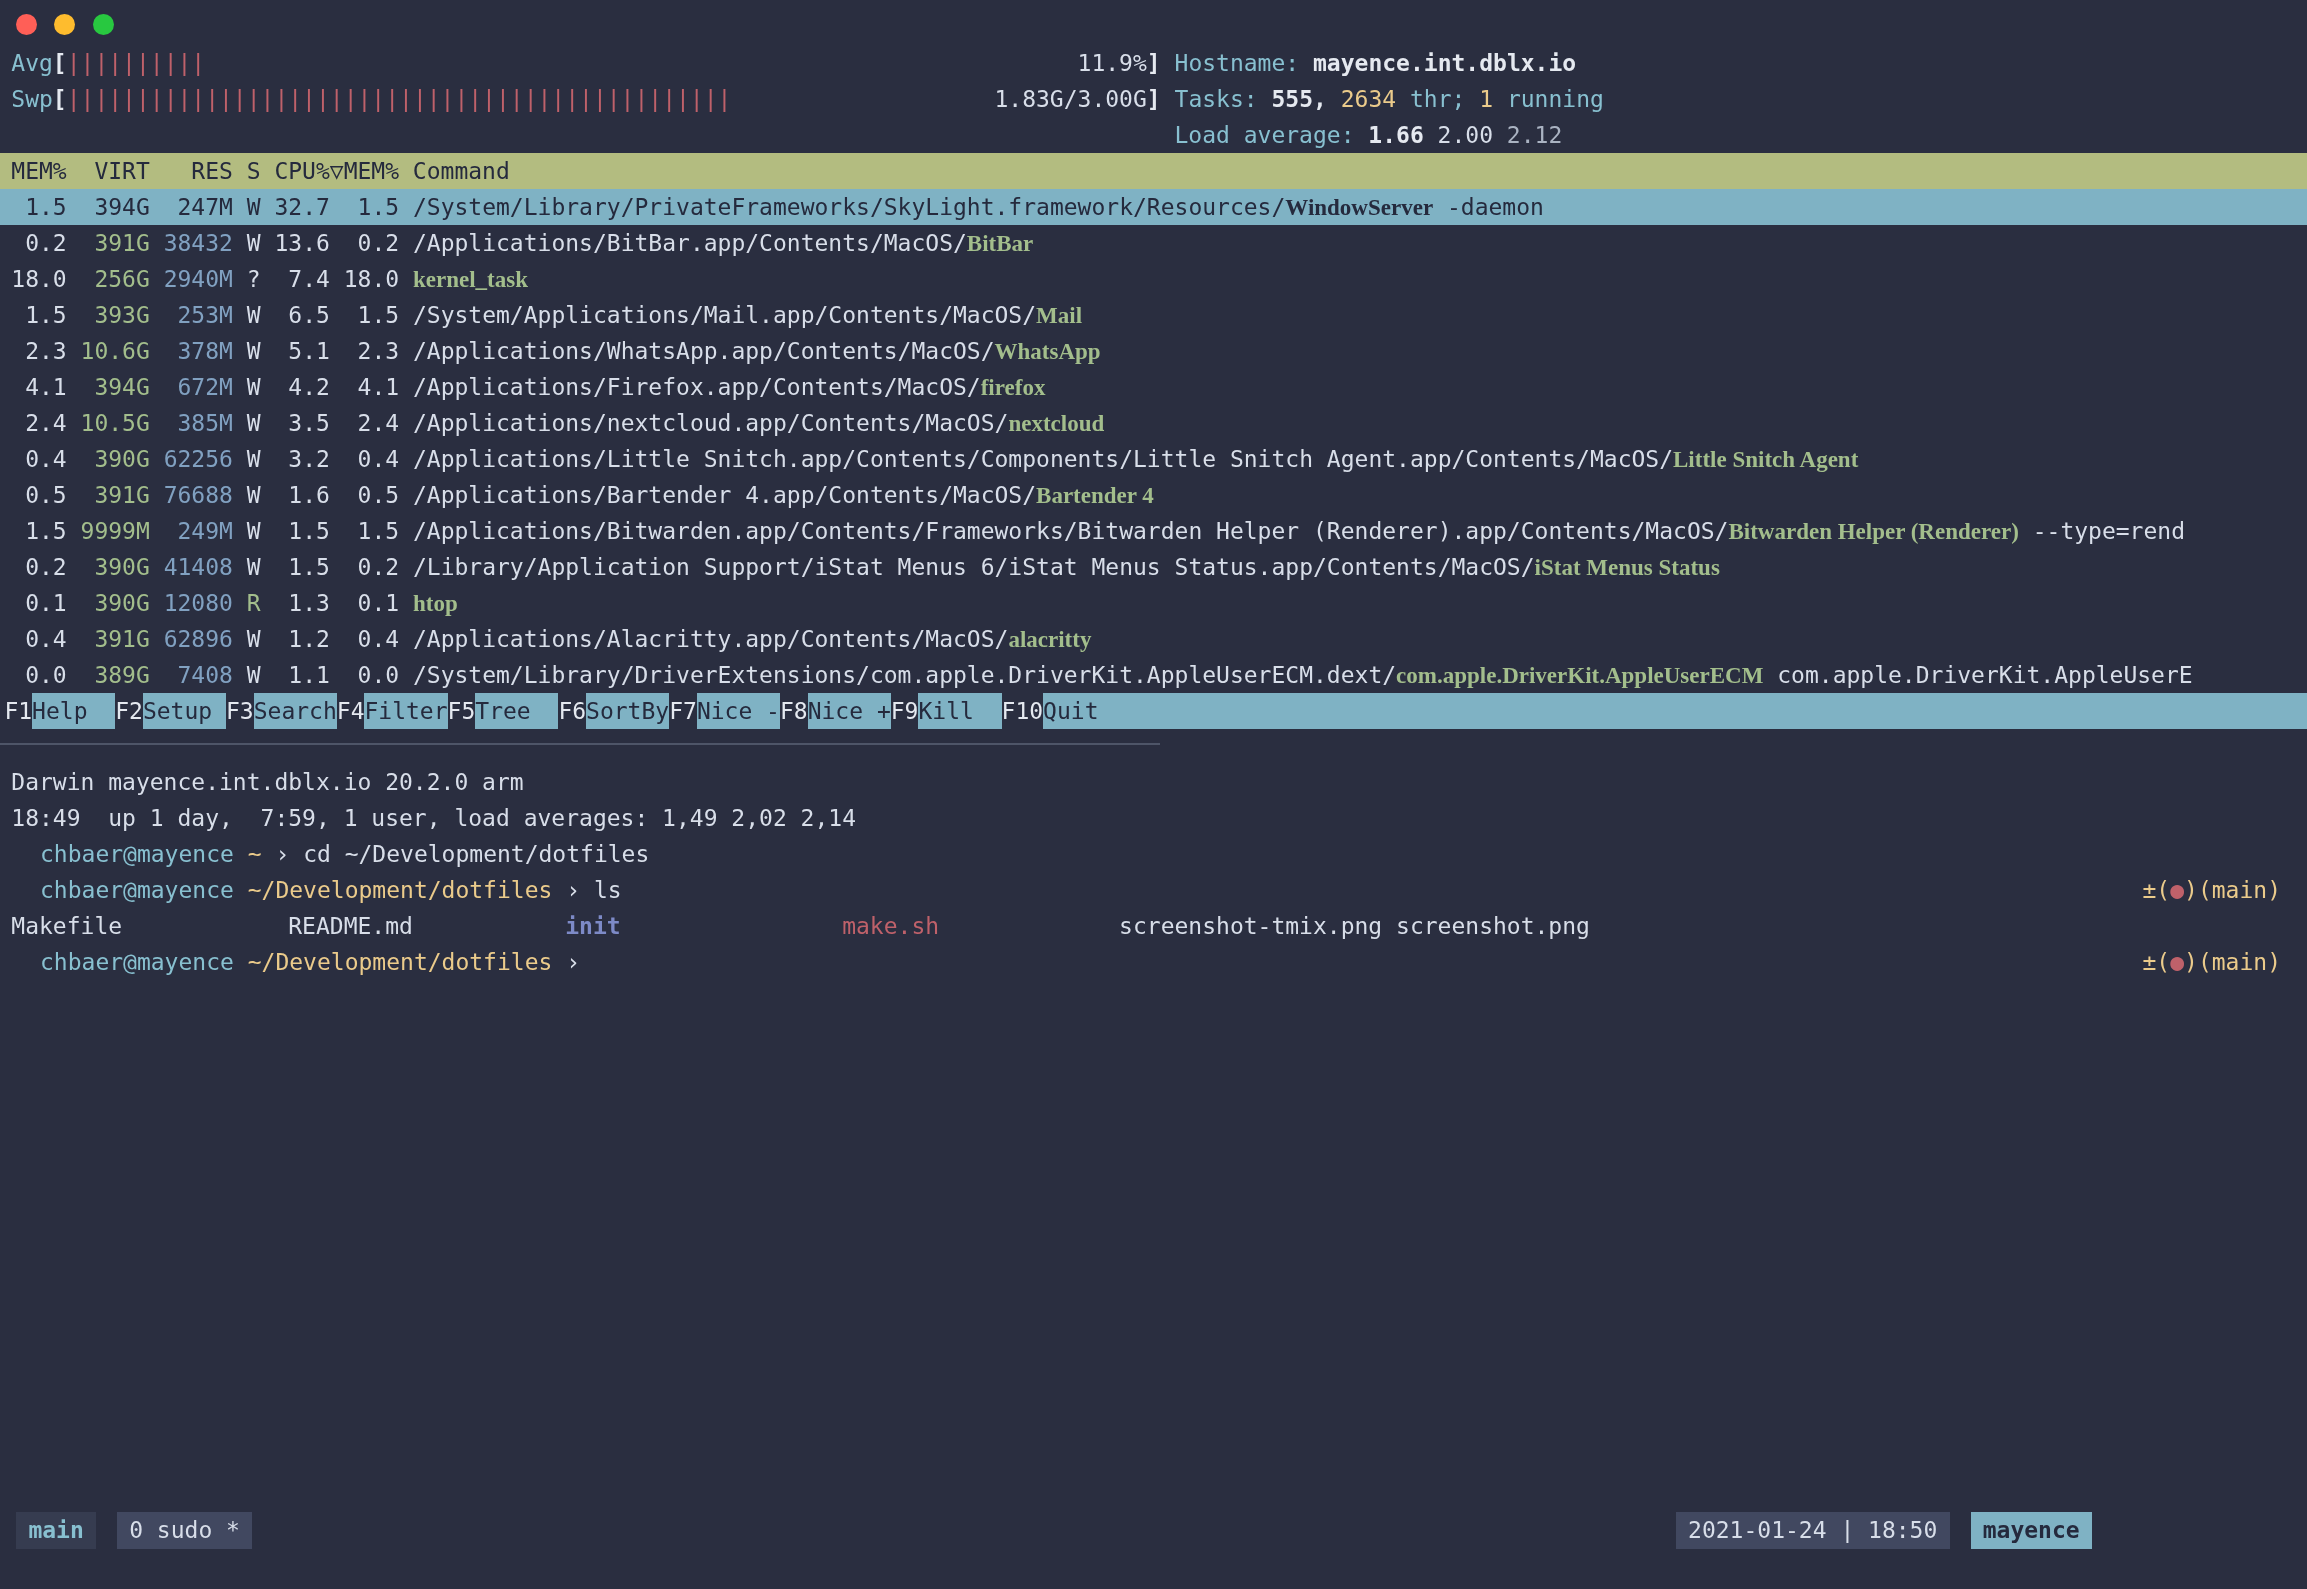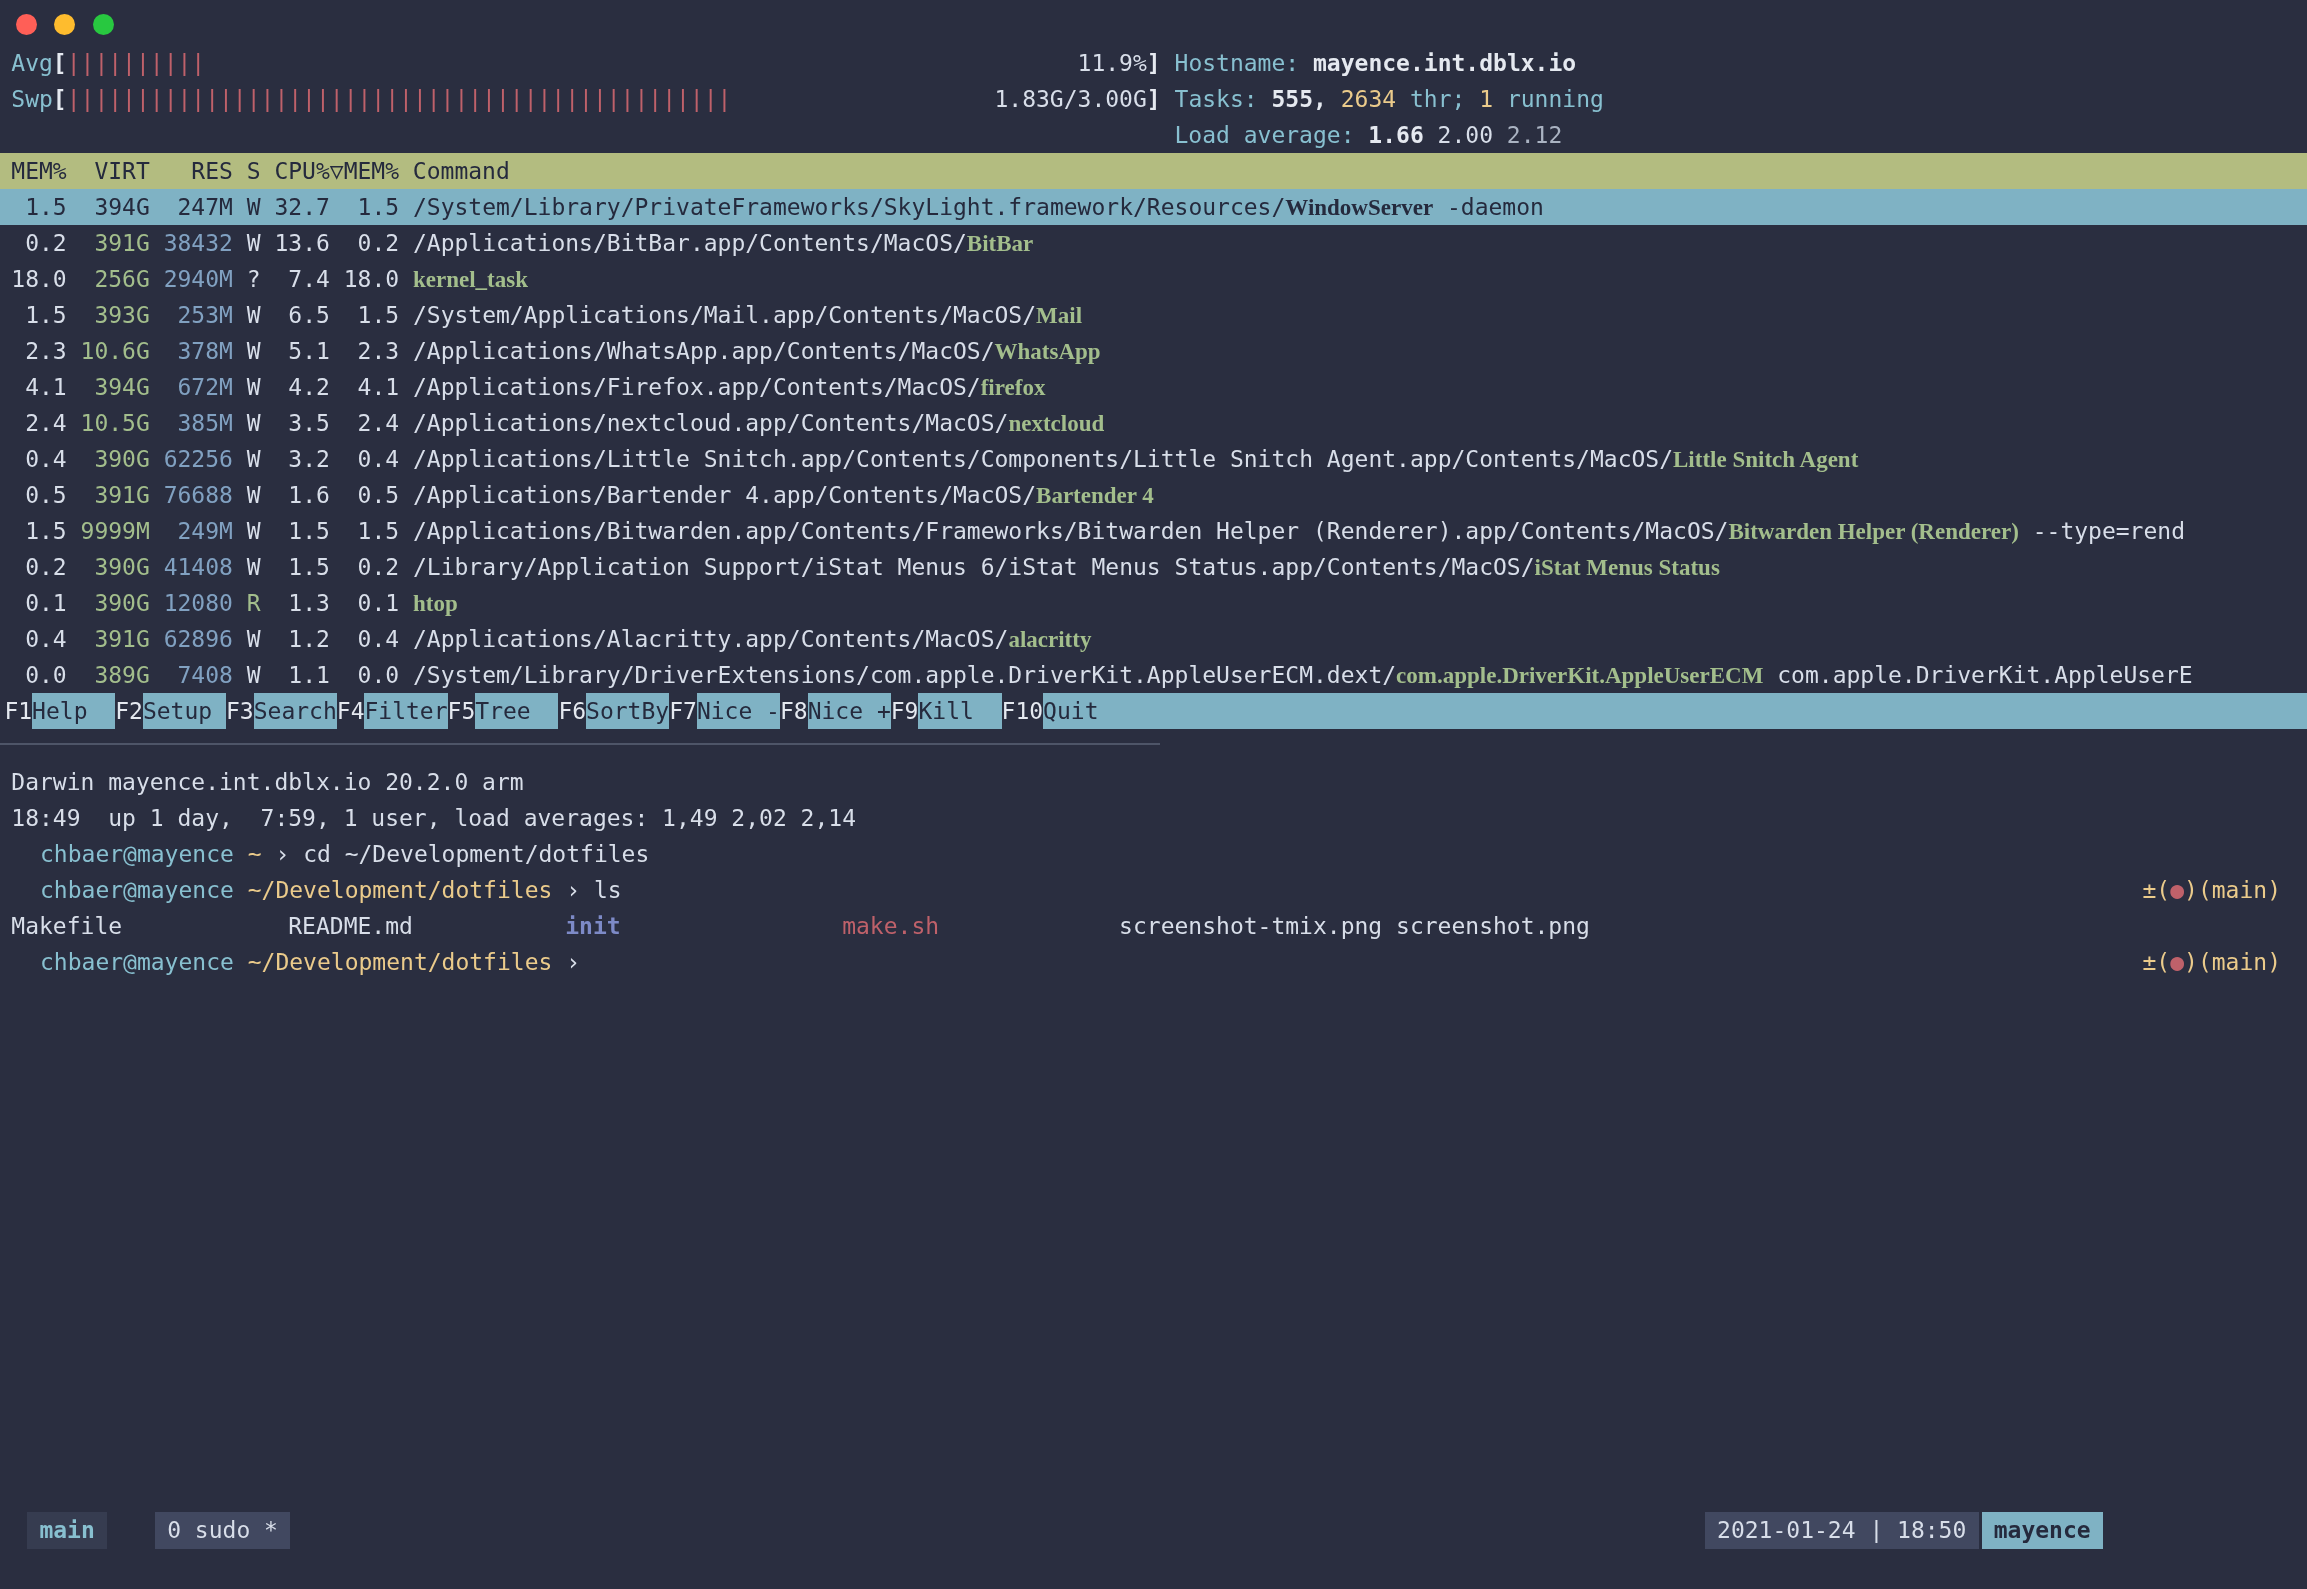--- a/index.html
+++ b/index.html
@@ -46,24 +46,24 @@
   .fbar{display:flex;height:36px;line-height:36px;background:var(--selection-bg);white-space:pre;}
   .fkey{background:var(--bg);color:var(--fg-bright);}
   .fkey:first-child{padding-left:4.4px;text-align:center;}
   .flabel{color:var(--selection-fg);}
 
   .rule{height:1.7px;width:1160px;background:var(--rule);margin:14px 0 19px 0;}
 
   .promptline{display:flex;justify-content:space-between;padding-left:40px;}
   .promptline .left,.promptline .right{white-space:pre;}
 
-  .tmux{position:absolute;left:15px;top:1512px;width:2100px;height:37px;display:flex;align-items:center;padding:0 12.2px;gap:3px;}
+  .tmux{position:absolute;left:4px;top:1512px;width:2100px;height:37px;display:flex;align-items:center;padding:0 12.2px;gap:21px;}
   .badge{height:37px;line-height:37px;padding:0 12.2px;white-space:pre;display:inline-block;}
   .b-main{background:var(--badge-dim-bg);color:var(--cyan);font-weight:bold;}
-  .b-win{background:var(--badge-bg);color:var(--fg);margin-left:45px;}
+  .b-win{background:var(--badge-bg);color:var(--fg);}
   .b-date{background:var(--badge-bg);color:var(--fg);}
   .b-host{background:var(--selection-bg);color:var(--selection-fg);font-weight:bold;}
   .spacer{flex:1;}
 </style>
 </head>
 <body>
 
 <div class="window">
 
   <div class="titlebar">

